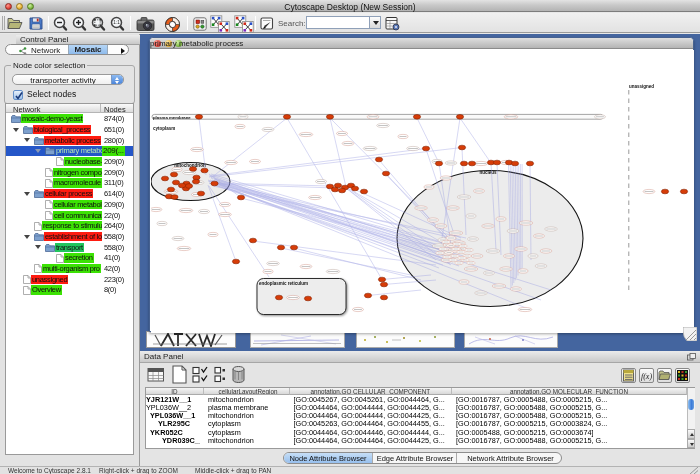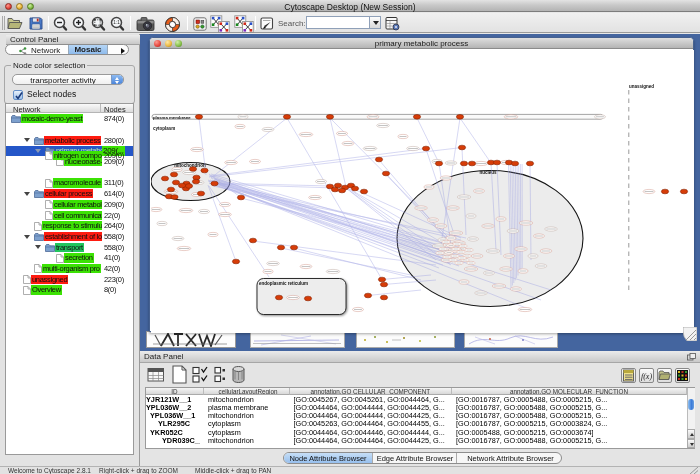--- a/index.html
+++ b/index.html
@@ -3,39 +3,39 @@
 <style>
 *{margin:0;padding:0;box-sizing:border-box}
 html,body{width:700px;height:474px;overflow:hidden;font-family:"Liberation Sans",sans-serif;background:#e8e8e8}
 .abs{position:absolute}
 .titlebar{position:absolute;left:0;top:0;width:700px;height:12px;background:linear-gradient(#e3e3e3,#c9c9c9 45%,#b3b3b3);border-bottom:1px solid #7c7c7c}
 .tl{position:absolute;top:2.5px;width:7px;height:7px;border-radius:50%}
 .titletxt{position:absolute;top:1.5px;left:0;width:700px;text-align:center;font-size:8.5px;color:#111}
 .toolbar{position:absolute;left:0;top:13px;width:700px;height:20px;background:linear-gradient(#f0f0f0,#e2e2e2);border-bottom:1px solid #9a9a9a}
 .sep{position:absolute;top:3px;height:14px;width:1px;background:#bbb;border-right:1px solid #fff}
 .leftpanel{position:absolute;left:0;top:34px;width:140px;height:432px;background:#e3e3e3;border-right:1px solid #9a9a9a}
-.cphead{position:absolute;left:6px;top:1px;width:167px;height:10px;background:linear-gradient(#ececec,#c8c8c8);border-bottom:1px solid #a0a0a0;font-size:8px;color:#222;line-height:10px;padding-left:4px}
+.cphead{position:absolute;left:16px;top:1px;width:167px;height:10px;background:linear-gradient(#ececec,#c8c8c8);border-bottom:1px solid #a0a0a0;font-size:8px;color:#222;line-height:10px;padding-left:4px}
 .tabs{position:absolute;left:5px;top:10px;width:124px;height:10.5px;background:#fdfdfd;border:1px solid #8d8d8d;border-radius:6px;overflow:hidden;font-size:8px}
 .groupbox{position:absolute;left:4px;top:31px;width:131px;height:39px;border:1px solid #a8a8a8;border-radius:3px}
 .gblabel{position:absolute;left:6px;top:-5px;background:#e3e3e3;padding:0 2px;font-size:8px;color:#1a1a1a}
 .combo{position:absolute;left:7px;top:8px;width:112px;height:11px;background:linear-gradient(#ffffff,#f0f0f0);border:1px solid #9a9a9a;border-radius:5px;overflow:hidden}
 .combo span{display:block;text-align:center;font-size:8px;color:#111;line-height:11px;margin-right:10px}
 .stepper{position:absolute;right:0;top:0;width:12px;height:11px;background:linear-gradient(#8fbcf2,#3a77d4);border-left:1px solid #7a9ac8;border-radius:0 4px 4px 0}
 .cb{position:absolute;left:13px;top:56px;width:10px;height:10px;border-radius:2px;background:linear-gradient(#e8f1fb,#9cc0ea);border:1px solid #6590c8}
 .cbl{position:absolute;left:27px;top:55px;font-size:8.5px;color:#111}
 .tree{position:absolute;left:5px;top:69px;width:129px;height:352px;background:#fff;border:1px solid #9a9a9a;overflow:hidden}
 .thead{position:absolute;left:0;top:0;width:127px;height:9px;background:linear-gradient(#fafafa,#dcdcdc);border-bottom:1px solid #b5b5b5;font-size:7.5px;color:#222}
 .trow{position:absolute;left:0;width:127px;height:10.7px;font-size:7.5px;letter-spacing:-0.3px;white-space:nowrap}
 .trow .lbl{position:absolute;top:0.8px;height:9.2px;line-height:9.2px;padding:0 1px;color:#101010;max-width:72px;overflow:hidden}
 .trow .num{position:absolute;left:98px;top:0.8px;height:9.2px;line-height:9.2px;color:#111}
 .arr{position:absolute;top:3.5px;width:0;height:0;border-left:3.2px solid transparent;border-right:3.2px solid transparent;border-top:4.2px solid #444}
 .desktop{position:absolute;left:140px;top:34px;width:560px;height:317px;background:#44659f}
 .window{position:absolute;left:9px;top:3px;width:545px;height:295px;background:#fff;border:1px solid #46618f;border-radius:4px 4px 0 0;box-shadow:0 2px 3px rgba(0,0,0,.35)}
 .wtitle{position:absolute;left:0;top:0;width:543px;height:11px;background:linear-gradient(#dedede,#b4b4b4);border-bottom:1px solid #8b8b8b;border-radius:4px 4px 0 0}
-.wtxt{position:absolute;left:0;top:1px;width:543px;text-align:center;font-size:8px;color:#1a1a1a}
+.wtxt{position:absolute;left:0;top:1px;width:543px;text-align:left;font-size:8px;color:#1a1a1a}
 .datapanel{position:absolute;left:140px;top:351px;width:560px;height:115px;background:#e4e4e4}
 .dphead{position:absolute;left:0;top:0;width:560px;height:12px;background:linear-gradient(#ebebeb,#c9c9c9);border-bottom:1px solid #a6a6a6;font-size:8px;color:#222;line-height:12px;padding-left:4px}
 .dtable{position:absolute;left:5px;top:36px;width:550px;height:62px;background:#fff;border:1px solid #9a9a9a}
 .dth{position:absolute;top:0;height:7px;background:linear-gradient(#f5f5f5,#d8d8d8);border-bottom:1px solid #aaa;border-right:1px solid #bbb;font-size:6.3px;color:#333;text-align:center;line-height:7px;overflow:hidden}
 .drow{position:absolute;height:8.3px;font-size:7.3px;color:#000;line-height:8.3px;white-space:nowrap;overflow:hidden}
 .tabbar{position:absolute;left:143px;top:100.5px;height:12px;border:1px solid #8d8d8d;border-radius:6px;background:#f6f6f6;overflow:hidden;font-size:7.5px}
 .btab{position:absolute;top:0;height:12px;line-height:12px;text-align:center;color:#111;border-right:1px solid #aaa}
 .statusbar{position:absolute;left:0;top:466px;width:700px;height:8px;background:#e2e2e2;border-top:1px solid #b3b3b3;font-size:6.5px;color:#333}
 .statusbar span{position:absolute;top:0px}
 svg{display:block}
@@ -204,20 +204,29 @@
         <div class="abs" style="left:94px;top:0;width:1px;height:9px;background:#bbb"></div>
       </div>
       <div class="trow" style="top:9.5px;">
         <svg class="abs" style="left:5px;top:1.8px" width="10" height="8" viewBox="0 0 10 8">
           <path d="M0.5 7.5 V1.8 L1.5 0.5 H4 L5 1.8 H9.5 V7.5 Z" fill="#7da0cd" stroke="#3d5c8c" stroke-width="0.7"></path>
           <path d="M0.5 3 H9.5" stroke="#3d5c8c" stroke-width="0.5"></path>
         </svg>
         <span class="lbl" style="left:15px;max-width:81px;background:#3ce204">mosaic‑demo‑yeast</span>
         <span class="num">874(0)</span>
       </div>
+      <div class="trow" style="top:20.2px;">
+        <div class="arr" style="left:7px;border-top-color:#444"></div>
+        <svg class="abs" style="left:17px;top:1.8px" width="10" height="8" viewBox="0 0 10 8">
+          <path d="M0.5 7.5 V1.8 L1.5 0.5 H4 L5 1.8 H9.5 V7.5 Z" fill="#7da0cd" stroke="#3d5c8c" stroke-width="0.7"></path>
+          <path d="M0.5 3 H9.5" stroke="#3d5c8c" stroke-width="0.5"></path>
+        </svg>
+        <span class="lbl" style="left:27px;max-width:69px;background:#fe1b10">biological_process</span>
+        <span class="num">651(0)</span>
+      </div>
       <div class="trow" style="top:30.9px;">
         <div class="arr" style="left:18px;border-top-color:#444"></div>
         <svg class="abs" style="left:28px;top:1.8px" width="10" height="8" viewBox="0 0 10 8">
           <path d="M0.5 7.5 V1.8 L1.5 0.5 H4 L5 1.8 H9.5 V7.5 Z" fill="#7da0cd" stroke="#3d5c8c" stroke-width="0.7"></path>
           <path d="M0.5 3 H9.5" stroke="#3d5c8c" stroke-width="0.5"></path>
         </svg>
         <span class="lbl" style="left:38px;max-width:58px;background:#fe1b10">metabolic process</span>
         <span class="num">280(0)</span>
       </div>
       <div class="trow" style="top:41.6px;">
@@ -231,21 +240,21 @@
         <span class="abs" style="left:96px;top:0.8px;height:9.2px;line-height:9.2px;background:#3ce204;color:#111;padding:0 1px;font-size:8px">209(...</span>
       </div>
       <div class="trow" style="top:52.3px;">
         <svg class="abs" style="left:50px;top:1px" width="8" height="9" viewBox="0 0 8 9">
           <path d="M0.5 0.5 H5 L7.5 3 V8.5 H0.5 Z" fill="#fff" stroke="#9a9a9a" stroke-width="0.8"></path>
           <path d="M5 0.5 V3 H7.5" fill="none" stroke="#9a9a9a" stroke-width="0.8"></path>
         </svg>
         <span class="lbl" style="left:58px;max-width:38px;background:#3ce204">nucleobase‑</span>
         <span class="num">209(0)</span>
       </div>
-      <div class="trow" style="top:46px;padding-left:8px;">
+      <div class="trow" style="top:63.0px;padding-left:8px;">
         <svg class="abs" style="left:39px;top:1px" width="8" height="9" viewBox="0 0 8 9">
           <path d="M0.5 0.5 H5 L7.5 3 V8.5 H0.5 Z" fill="#fff" stroke="#9a9a9a" stroke-width="0.8"></path>
           <path d="M5 0.5 V3 H7.5" fill="none" stroke="#9a9a9a" stroke-width="0.8"></path>
         </svg>
         <span class="lbl" style="left:47px;max-width:49px;background:#3ce204">nitrogen compo</span>
         <span class="num">209(0)</span>
       </div>
       <div class="trow" style="top:73.7px;">
         <svg class="abs" style="left:39px;top:1px" width="8" height="9" viewBox="0 0 8 9">
           <path d="M0.5 0.5 H5 L7.5 3 V8.5 H0.5 Z" fill="#fff" stroke="#9a9a9a" stroke-width="0.8"></path>
@@ -1010,21 +1019,21 @@
     </div>
     <div class="dtable">
       <div class="dth" style="left:0.0px;width:58.0px">ID</div>
       <div class="dth" style="left:58.0px;width:85.5px">_cellularLayoutRegion</div>
       <div class="dth" style="left:143.5px;width:162.5px">annotation.GO CELLULAR_COMPONENT</div>
       <div class="dth" style="left:306.0px;width:235.0px">annotation.GO MOLECULAR_FUNCTION</div>
       <div class="drow" style="left:0.0px;top:7.5px;width:54.0px;font-weight:bold;">YJR121W__1</div>
       <div class="drow" style="left:58.0px;top:7.5px;width:81.5px;padding-left:4px;">mitochondrion</div>
       <div class="drow" style="left:143.5px;top:7.5px;width:158.5px;padding-left:4px;">[GO:0045267, GO:0045261, GO:0044464, G...</div>
       <div class="drow" style="left:306.0px;top:7.5px;width:231.0px;padding-left:4px;">[GO:0016787, GO:0005488, GO:0005215, G...</div>
-      <div class="drow" style="left:0.0px;top:15.8px;width:54.0px;font-weight:bold;">YPL036W__2</div>
+      <div class="drow" style="left:0.0px;top:15.8px;width:54.0px;font-weight:normal;">YPL036W__2</div>
       <div class="drow" style="left:58.0px;top:15.8px;width:81.5px;padding-left:4px;">plasma membrane</div>
       <div class="drow" style="left:143.5px;top:15.8px;width:158.5px;padding-left:4px;">[GO:0044464, GO:0044444, GO:0044425, G...</div>
       <div class="drow" style="left:306.0px;top:15.8px;width:231.0px;padding-left:4px;">[GO:0016787, GO:0005488, GO:0005215, G...</div>
       <div class="drow" style="left:0.0px;top:24.1px;width:54.0px;padding-left:4px;font-weight:bold;">YPL036W__1</div>
       <div class="drow" style="left:58.0px;top:24.1px;width:81.5px;padding-left:4px;">mitochondrion</div>
       <div class="drow" style="left:143.5px;top:24.1px;width:158.5px;padding-left:4px;">[GO:0044464, GO:0044444, GO:0044425, G...</div>
       <div class="drow" style="left:306.0px;top:24.1px;width:231.0px;padding-left:4px;">[GO:0016787, GO:0005488, GO:0005215, G...</div>
       <div class="drow" style="left:0.0px;top:32.4px;width:54.0px;padding-left:12px;font-weight:bold;">YLR295C</div>
       <div class="drow" style="left:58.0px;top:32.4px;width:81.5px;padding-left:4px;">cytoplasm</div>
       <div class="drow" style="left:143.5px;top:32.4px;width:158.5px;padding-left:4px;">[GO:0045263, GO:0044464, GO:0044455, G...</div>

